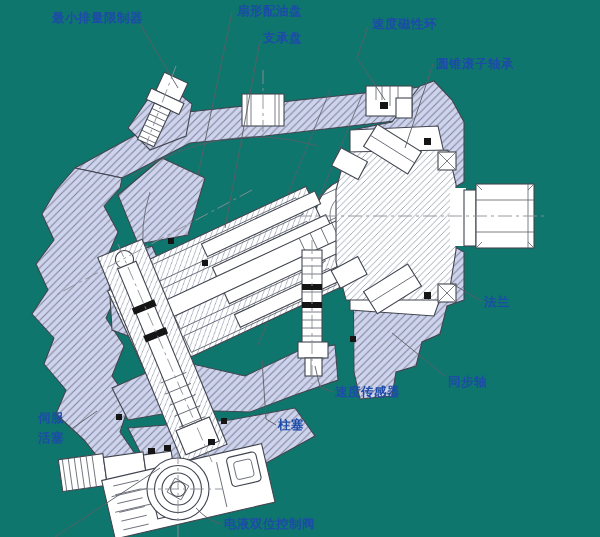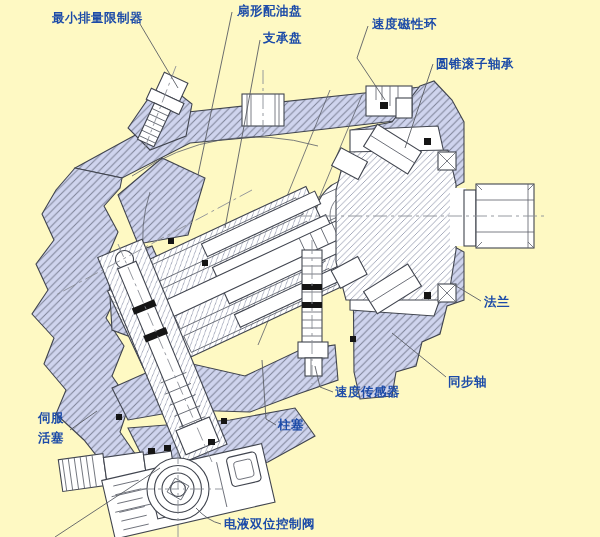--- a/index.html
+++ b/index.html
@@ -1,16 +1,16 @@
 <!DOCTYPE html>
 <html><head>
 <meta charset="utf-8">
 <style>
   html,body{margin:0;padding:0;background:#ffffff;}
-  .stage{position:relative;width:600px;height:537px;background:#fef9c3;overflow:hidden;
+  .stage{position:relative;width:600px;height:537px;background:#0f766e;overflow:hidden;
          font-family:"DejaVu Sans",sans-serif;}
   svg{display:block;width:600px;height:537px;}
   .lbl{font:bold 12.5px "DejaVu Sans",sans-serif;fill:#1c4ba8;letter-spacing:.5px;}
   .o{stroke:#41454f;stroke-width:1.1;}
   .thin{stroke:#5a5e68;stroke-width:.8;fill:none;}
   .leader{stroke:#5a5d64;stroke-width:.9;fill:none;}
   .cl{stroke:#8b8e96;stroke-width:.9;fill:none;stroke-dasharray:14 4 3 4;}
 </style>
 </head>
 <body>

